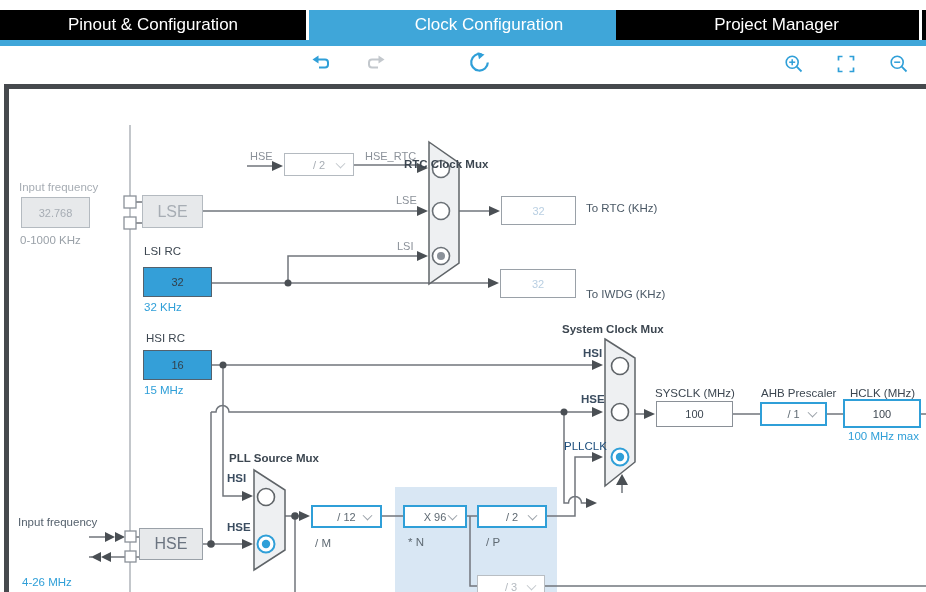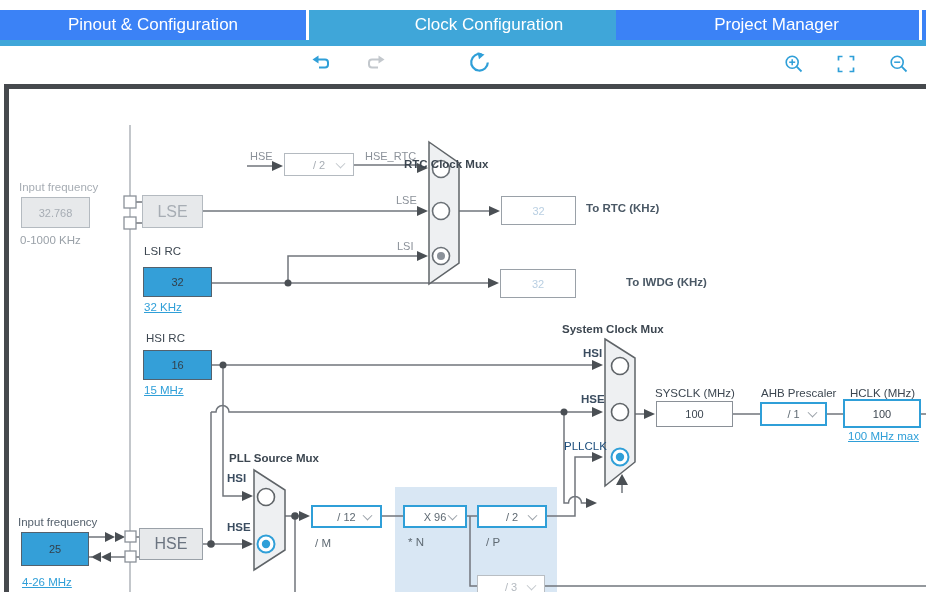--- a/index.html
+++ b/index.html
@@ -6,43 +6,43 @@
   html,body { background:#fff; }
   #root {
     position:relative; width:926px; height:592px; overflow:hidden;
     background:#fff; font-family:"Liberation Sans", sans-serif;
     -webkit-font-smoothing:antialiased;
   }
   .abs { position:absolute; }
   
   .tab { position:absolute; top:10px; height:30px; line-height:30px;
          text-align:center; color:#fff; font-size:17px; cursor:pointer; }
-  .tab.navy { background:#3b82f6; }
+  .tab.navy { background:#000000; }
   .tab.active { background:#3fa6d9; }
   .tab-strip { position:absolute; left:0; top:40px; width:926px; height:6px; background:#3fa6d9; }
   
   .tool-btn { position:absolute; cursor:pointer; }
   .resolve-btn { position:absolute; left:560px; top:52px; width:153px; height:27px;
     background:#e5e7e9; color:#9aa1a8; font-size:12.5px; text-align:center;
     line-height:27px; border-radius:2px; cursor:pointer; }
   
   .frame-top  { position:absolute; left:4px; top:84px; width:922px; height:5px; background:#46494d; }
   .frame-left { position:absolute; left:4px; top:84px; width:5px;  height:508px; background:#46494d; }
   
   .pll-region { position:absolute; left:395px; top:487px; width:162px; height:105px; background:#d9e7f4; }
   .lbl { position:absolute; font-size:11.5px; color:#3c4650; white-space:nowrap; }
   .lbl.gray  { color:#a7adb4; }
   .lbl.gray2 { color:#9aa1a8; }
   .lbl.sig   { color:#8b9199; font-size:11px; }
   .lbl.navy  { color:#3b4d60; font-weight:bold; font-size:11.5px; }
   .lbl.pllclk{ color:#1c4e7d; font-weight:normal; font-size:11.5px; }
-  .lbl.blue  { color:#2f9fd8;text-decoration:underline; }
+  .lbl.blue  { color:#2f9fd8; }
   .lbl.bold  { font-weight:bold; }
   .lbl.dim   { color:#55616d; }
-  .lbl.semib { font-weight:bold; color:#4a5865; }
+  .lbl.semib { font-weight:normal; color:#4a5865; }
   .lbl.ddlbl { color:#5f6a73; }
   .box { position:absolute; display:flex; align-items:center; justify-content:center;
          font-size:11px; background:#fff; }
   .box.graybox { background:#e7e9eb; border:1.5px solid #b4bac0; color:#a7adb4; }
   .box.graybox.dark { border:1.5px solid #9aa1a8; color:#6b7480; }
   .box.bluebox { background:#349fd8; border:1.5px solid #53616d; color:#333f49; }
   .box.valbox  { border:1px solid #9aa1a8; color:#b9cfe2; }
   .box.valbox.dark { border:1px solid #8a9097; color:#3c4650; }
   .box.valbox.bluebrd { border:2.5px solid #2f9fd8; color:#3c4650; }
   .osc-text { font-size:16px; }
@@ -231,39 +231,38 @@
 
   <div class="lbl" style="left:144px; top:245px;">LSI RC</div>
   <div class="box bluebox" style="left:143px; top:267px; width:69px; height:30px;">32</div>
   <div class="lbl blue" style="left:144px; top:301px;">32 KHz</div>
 
   <div class="lbl" style="left:146px; top:332px;">HSI RC</div>
   <div class="box bluebox" style="left:143px; top:350px; width:69px; height:30px;">16</div>
   <div class="lbl blue" style="left:144px; top:384px;">15 MHz</div>
 
   <div class="lbl dim" style="left:18px; top:516px;">Input frequency</div>
-  <div class="box bluebox" style="left:21px; top:532px; width:68px; height:34px;">25</div>
   <div class="lbl blue" style="left:22px; top:576px;">4-26 MHz</div>
   <div class="box graybox dark" style="left:139px; top:528px; width:64px; height:32px;">
       <span class="osc-text">HSE</span>
     </div>
 
   <div class="lbl bold" style="left:404px; top:135px;margin-top:23px;">RTC Clock Mux</div>
   <div class="lbl sig" style="left:250px; top:150px;">HSE</div>
   <div class="dd graybrd" style="left:284px; top:153px; width:70px; height:23px;">
     <span>/ 2</span>
       <span class="chev"></span>
   </div>
   <div class="lbl sig" style="left:365px; top:150px;">HSE_RTC</div>
   <div class="lbl sig" style="left:396px; top:194px;">LSE</div>
   <div class="lbl sig" style="left:397px; top:240px;">LSI</div>
   <div class="box valbox" style="left:501px; top:196px; width:75px; height:29px;">32</div>
   <div class="lbl semib" style="left:586px; top:202px;">To RTC (KHz)</div>
   <div class="box valbox" style="left:500px; top:269px; width:76px; height:29px;">32</div>
-  <div class="lbl semib" style="left:586px; top:276px;margin-left:40px;">To IWDG (KHz)</div>
+  <div class="lbl semib" style="left:586px; top:288px;">To IWDG (KHz)</div>
 
   <div class="lbl bold" style="left:562px; top:323px;">System Clock Mux</div>
   <div class="lbl navy" style="left:583px; top:347px;">HSI</div>
   <div class="lbl navy" style="left:581px; top:393px;">HSE</div>
   <div class="lbl pllclk" style="left:564px; top:440px;">PLLCLK</div>
   <div class="lbl" style="left:655px; top:387px;">SYSCLK (MHz)</div>
   <div class="box valbox dark" style="left:656px; top:401px; width:77px; height:26px;">100</div>
   <div class="lbl" style="left:761px; top:387px;">AHB Prescaler</div>
   <div class="dd bluebrd" style="left:760px; top:402px; width:67px; height:24px;">
     <span>/ 1</span>

